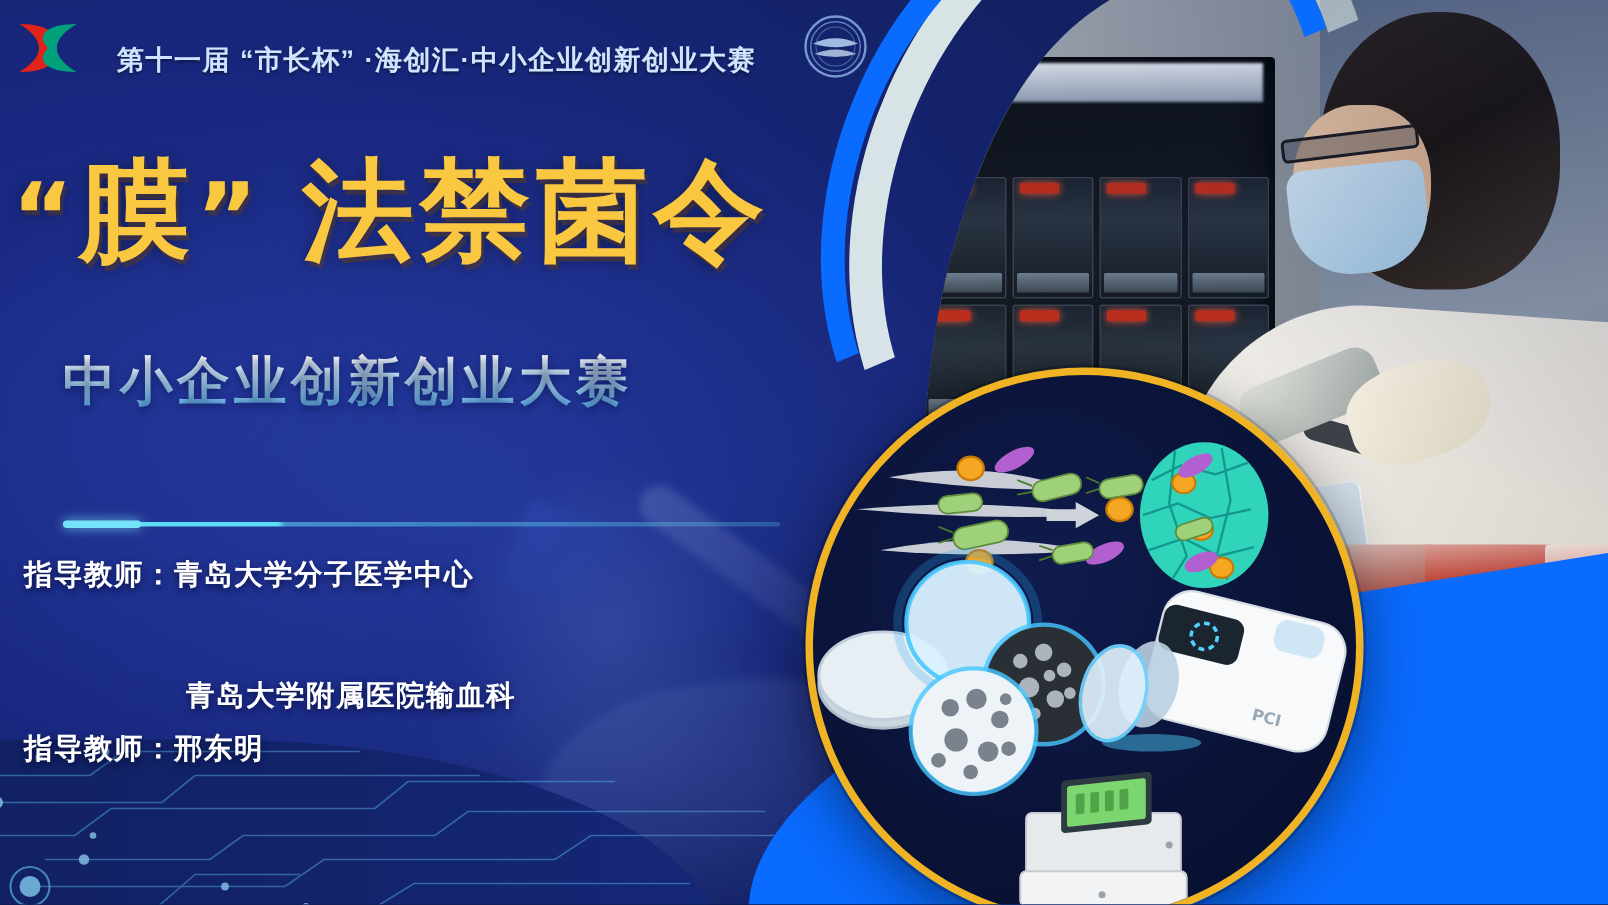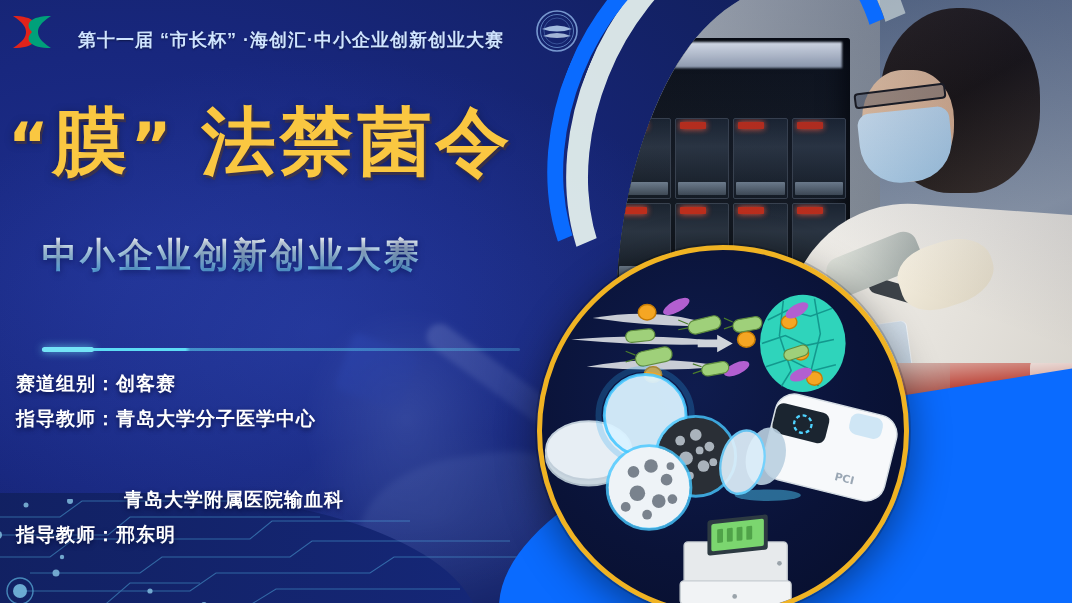--- a/index.html
+++ b/index.html
@@ -429,23 +429,20 @@
     <div class="title-sub">
       <div>中小企业创新创业大赛</div>
     </div>
 
     <div class="divider">
         <span class="cap"></span>
       </div>
 
     <div class="info">
       <div class="row">
-        <span>赛道组别：</span><span>创客赛</span>
-      </div>
-      <div class="row">
         <span>指导教师：</span><span>青岛大学分子医学中心</span>
       </div>
       <div class="row indent">
         <span>青岛大学附属医院输血科</span>
       </div>
       <div class="row">
         <span>指导教师：</span><span>邢东明</span>
       </div>
     </div>
 

